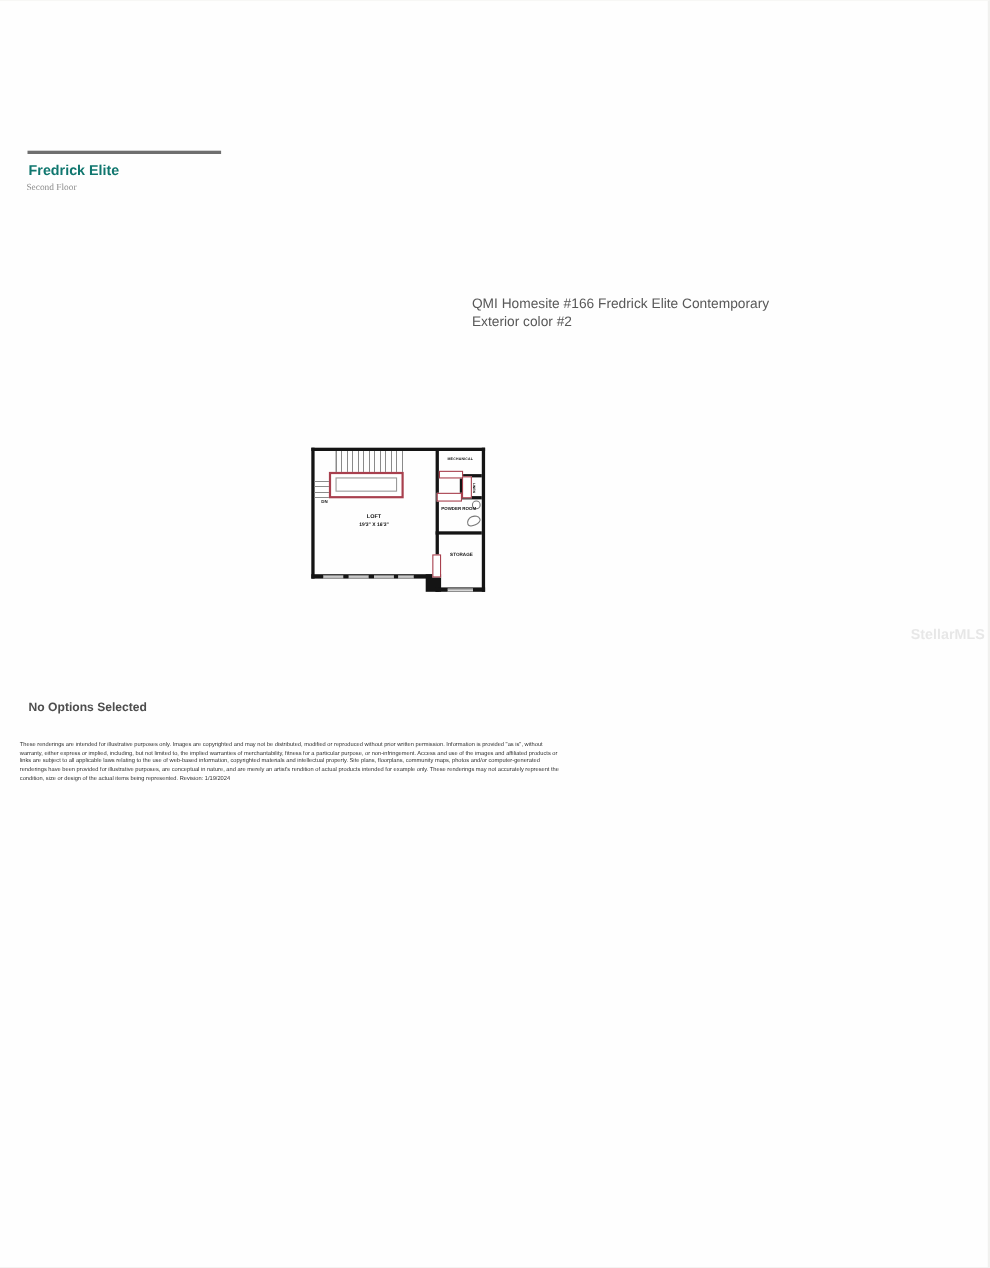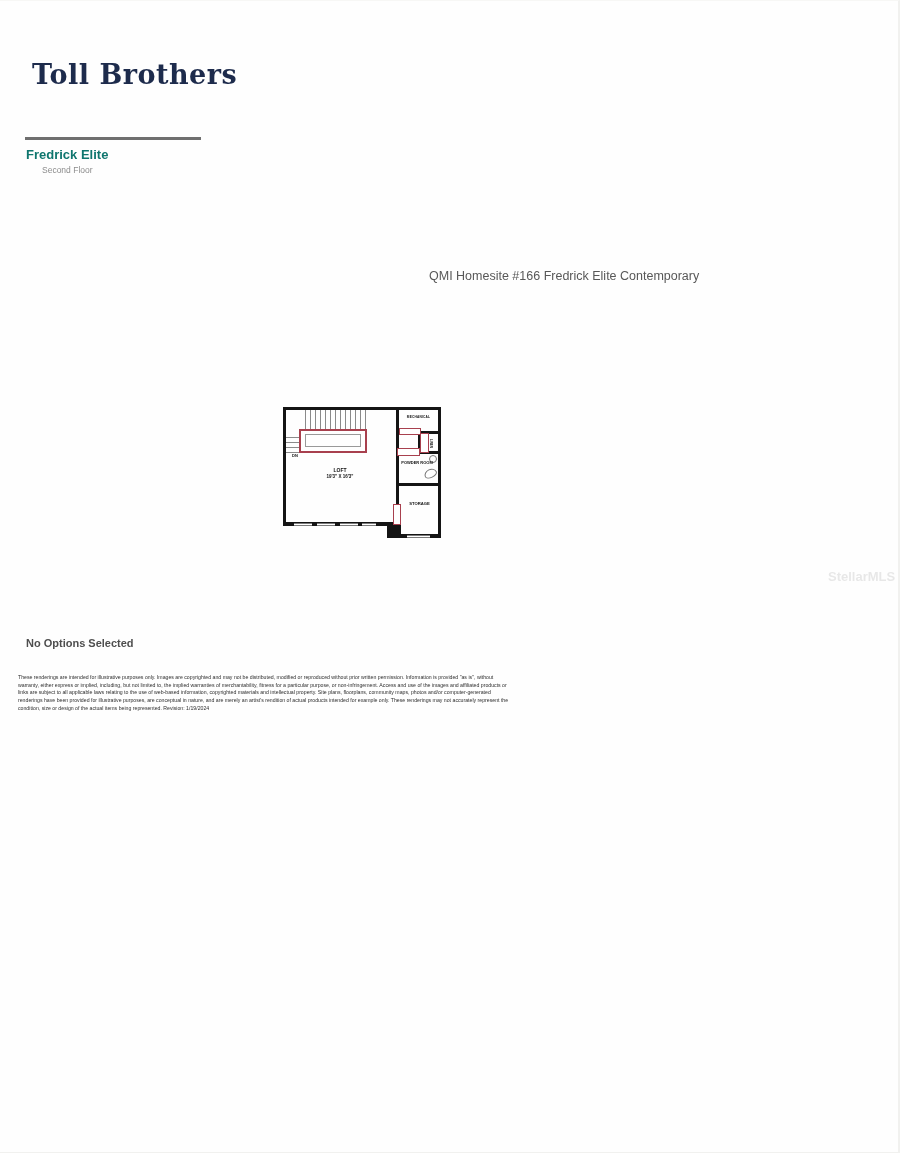--- a/index.html
+++ b/index.html
@@ -9,21 +9,21 @@
     font-family:"Liberation Sans", sans-serif; overflow:hidden;
     border-right:2px solid #f1f1ef; border-top:1px solid #f7f7f5; border-bottom:1px solid #f1f1ef;
   }
   .logo {
     position:absolute; left:32px; top:58px;
     font-family:"DejaVu Serif", serif; font-weight:700; font-style:normal;
     font-size:27px; color:#1d2b4c; letter-spacing:0.5px;
   }
   .divider { position:absolute; left:25px; top:136px; width:176px; height:2.5px; background:#6f6f6f; }
   .plan-name { position:absolute; left:26px; top:146px; font-size:13px; font-weight:700; color:#0f766e; }
-  .floor-label { position:absolute; left:42px; top:164px; font-size:8.5px; color:#8c8c8c; }
+  .floor-label { position:absolute; left:24px; top:164px; font-size:8.5px; color:#8c8c8c;font-family:Liberation Serif, serif; }
   .info-block { position:absolute; left:385px; top:268px; font-size:12.5px; color:#585858; line-height:15.8px;margin-left:44px; }
   .watermark { position:absolute; left:828px; top:568px; font-size:13px; font-weight:700; color:#dcdcdc; opacity:.65; }
   .no-options { position:absolute; left:26px; top:616px; font-size:11px; font-weight:700; color:#4e4e4e;margin-top:20px; }
   .disclaimer { position:absolute; left:18px; top:673px; font-size:5.2px; color:#2f2f2f; line-height:7.7px; }
   .disclaimer div { white-space:nowrap; }
 
   
   .floorplan { position:absolute; left:283px; top:406px; width:158px; height:131px; }
   .fp { position:absolute; }
   .wall { background:#141414; }
@@ -35,28 +35,28 @@
   .win { background:#fff; border-top:1px solid #7a7a7a; border-bottom:1px solid #7a7a7a; }
   .fp-label { position:absolute; color:#111; font-weight:700; text-align:center; }
   .sink { border:1px solid #777; border-radius:50%; background:#fff; }
   .toilet { border:1px solid #777; background:#fff; border-radius:50% 50% 50% 50%/60% 60% 40% 40%; transform:rotate(-25deg); }
 </style>
 </head>
 <body>
 
 <div class="page">
 
-  <div class="logo">Toll Brothers</div>
 
   <div class="divider"></div>
   <div class="plan-name">Fredrick Elite</div>
   <div class="floor-label">Second Floor</div>
 
   <div class="info-block">
     <div>QMI Homesite #166 Fredrick Elite Contemporary</div>
+    <div>Exterior color #2</div>
   </div>
 
   <div class="floorplan">
 
     <div class="fp wall" style="left:0;top:0;width:158px;height:3px;"></div>
     <div class="fp wall" style="left:0;top:0;width:3px;height:119px;"></div>
     <div class="fp wall" style="left:155px;top:0;width:3px;height:131px;"></div>
     <div class="fp wall" style="left:0;top:115px;width:113px;height:4px;"></div>
     <div class="fp wall" style="left:104px;top:115px;width:14px;height:16px;"></div>
     <div class="fp wall" style="left:113px;top:127px;width:45px;height:4px;"></div>

